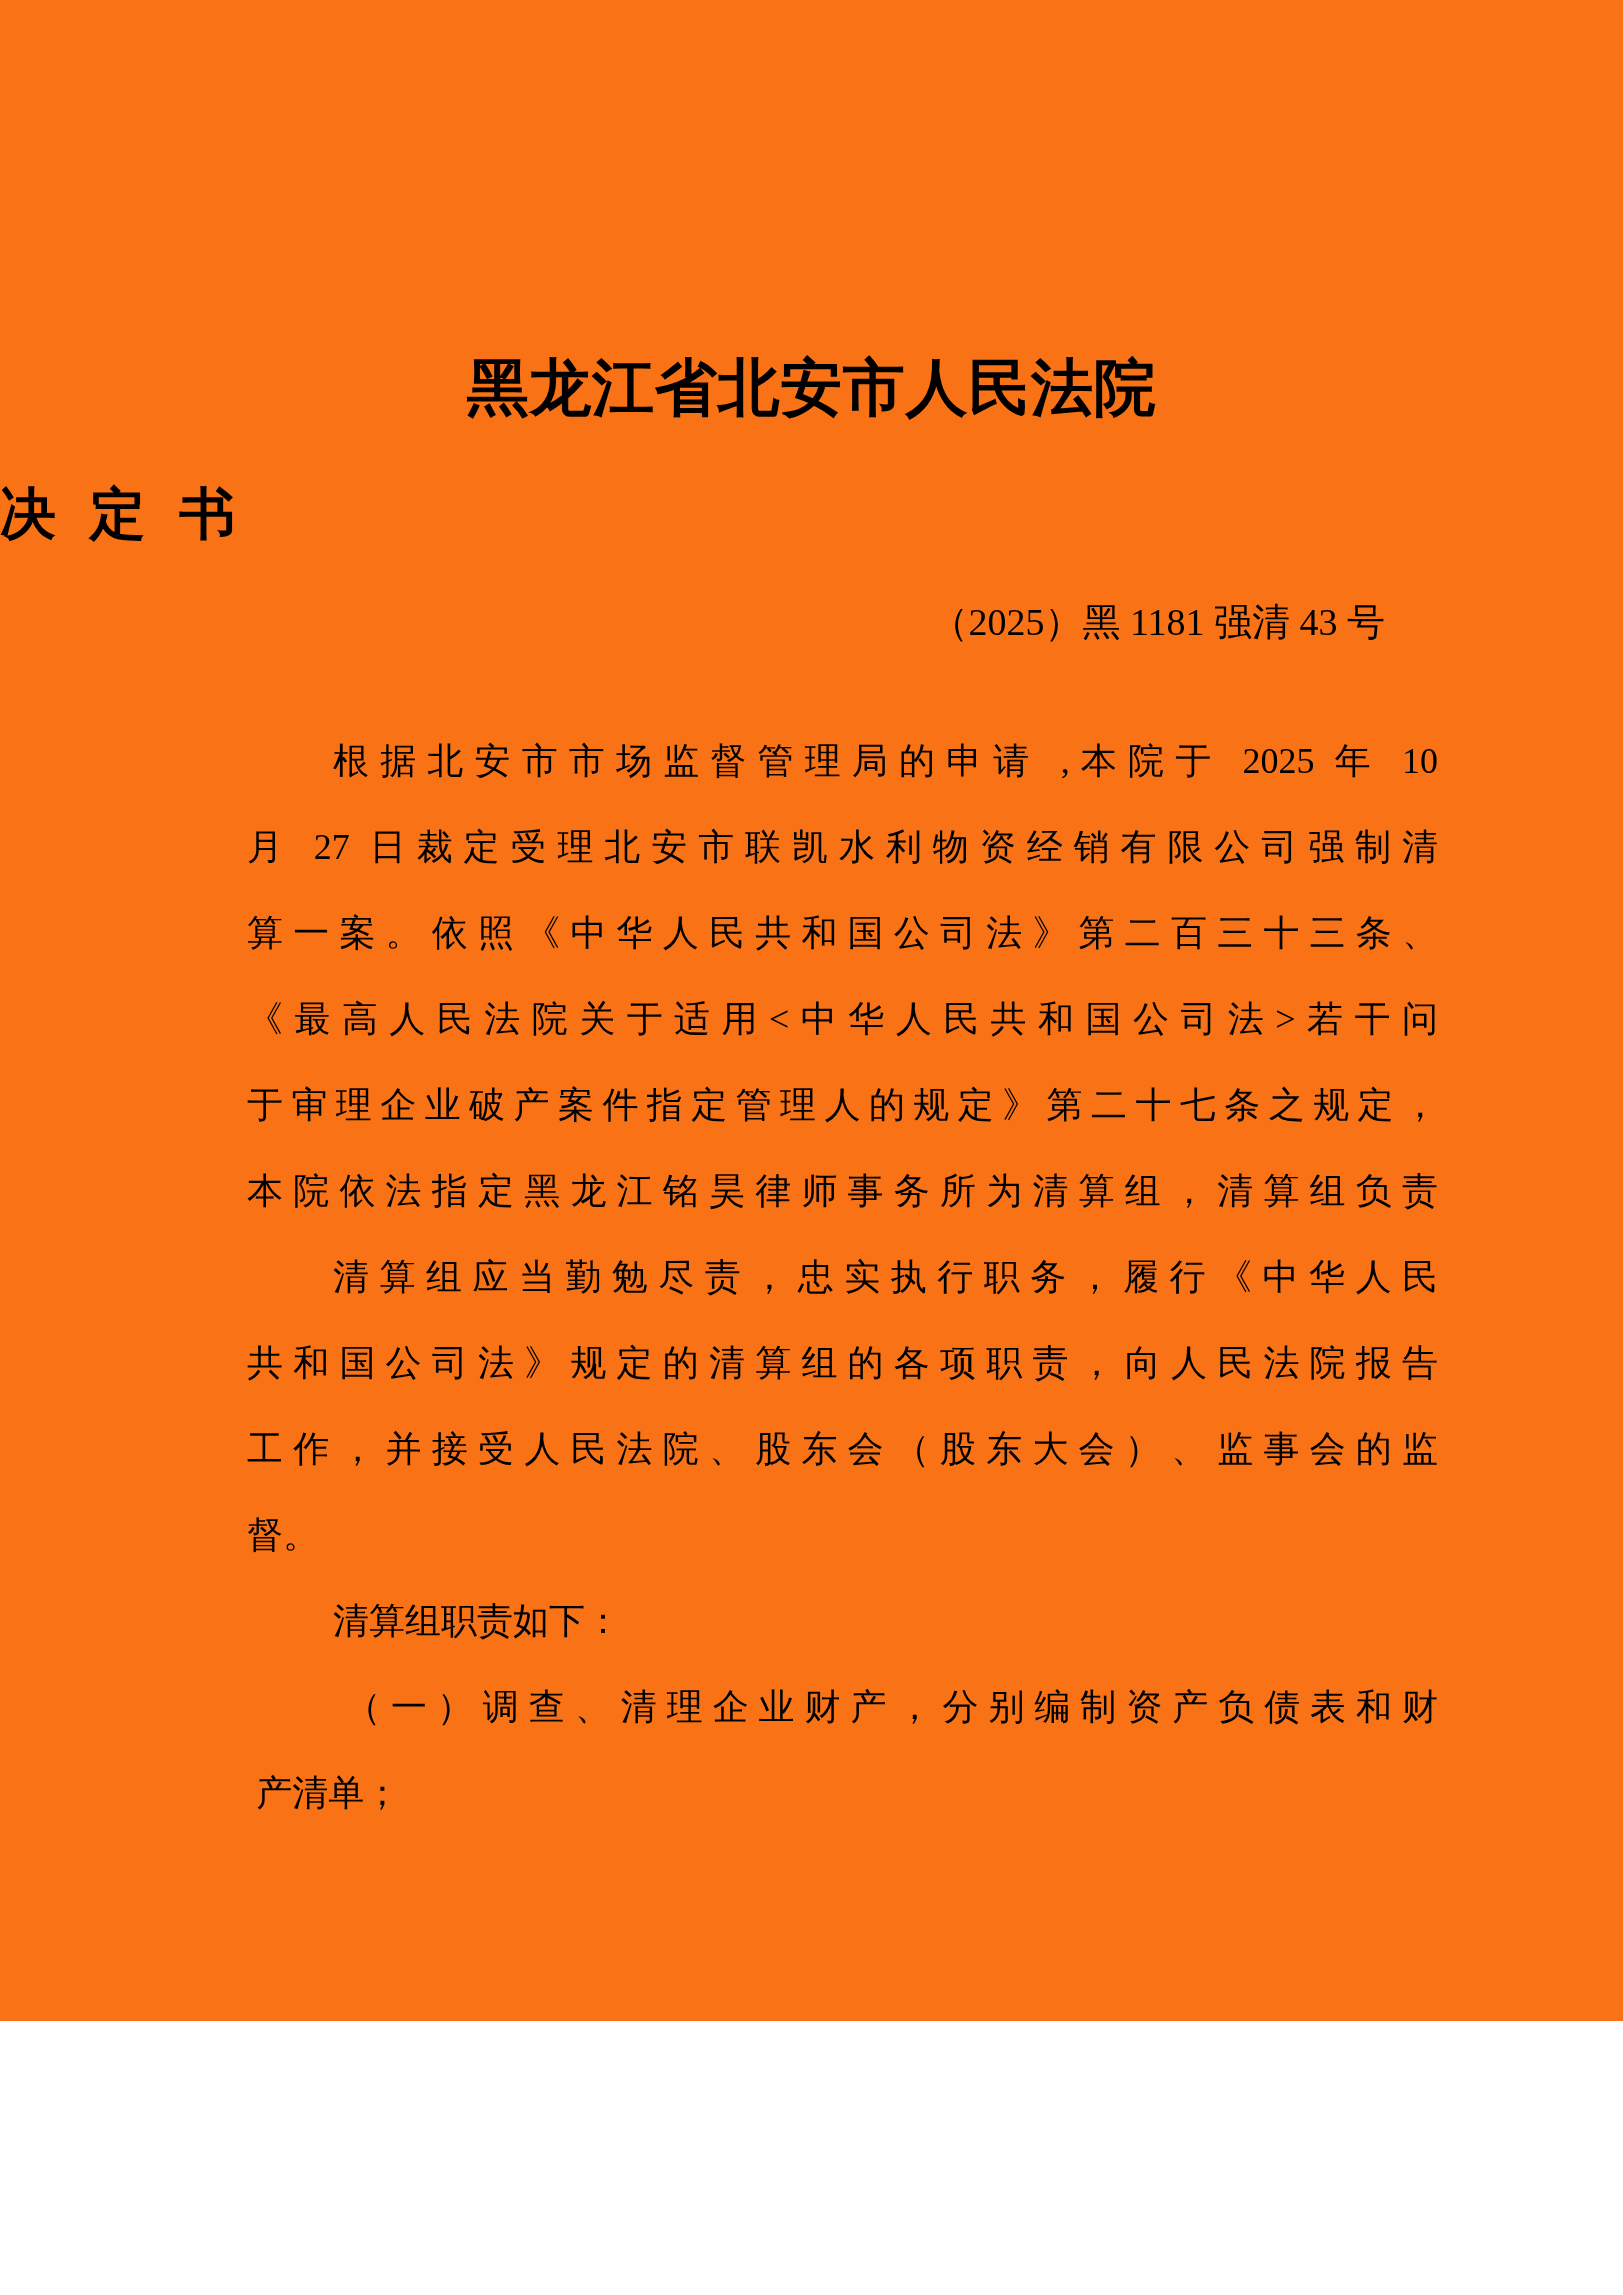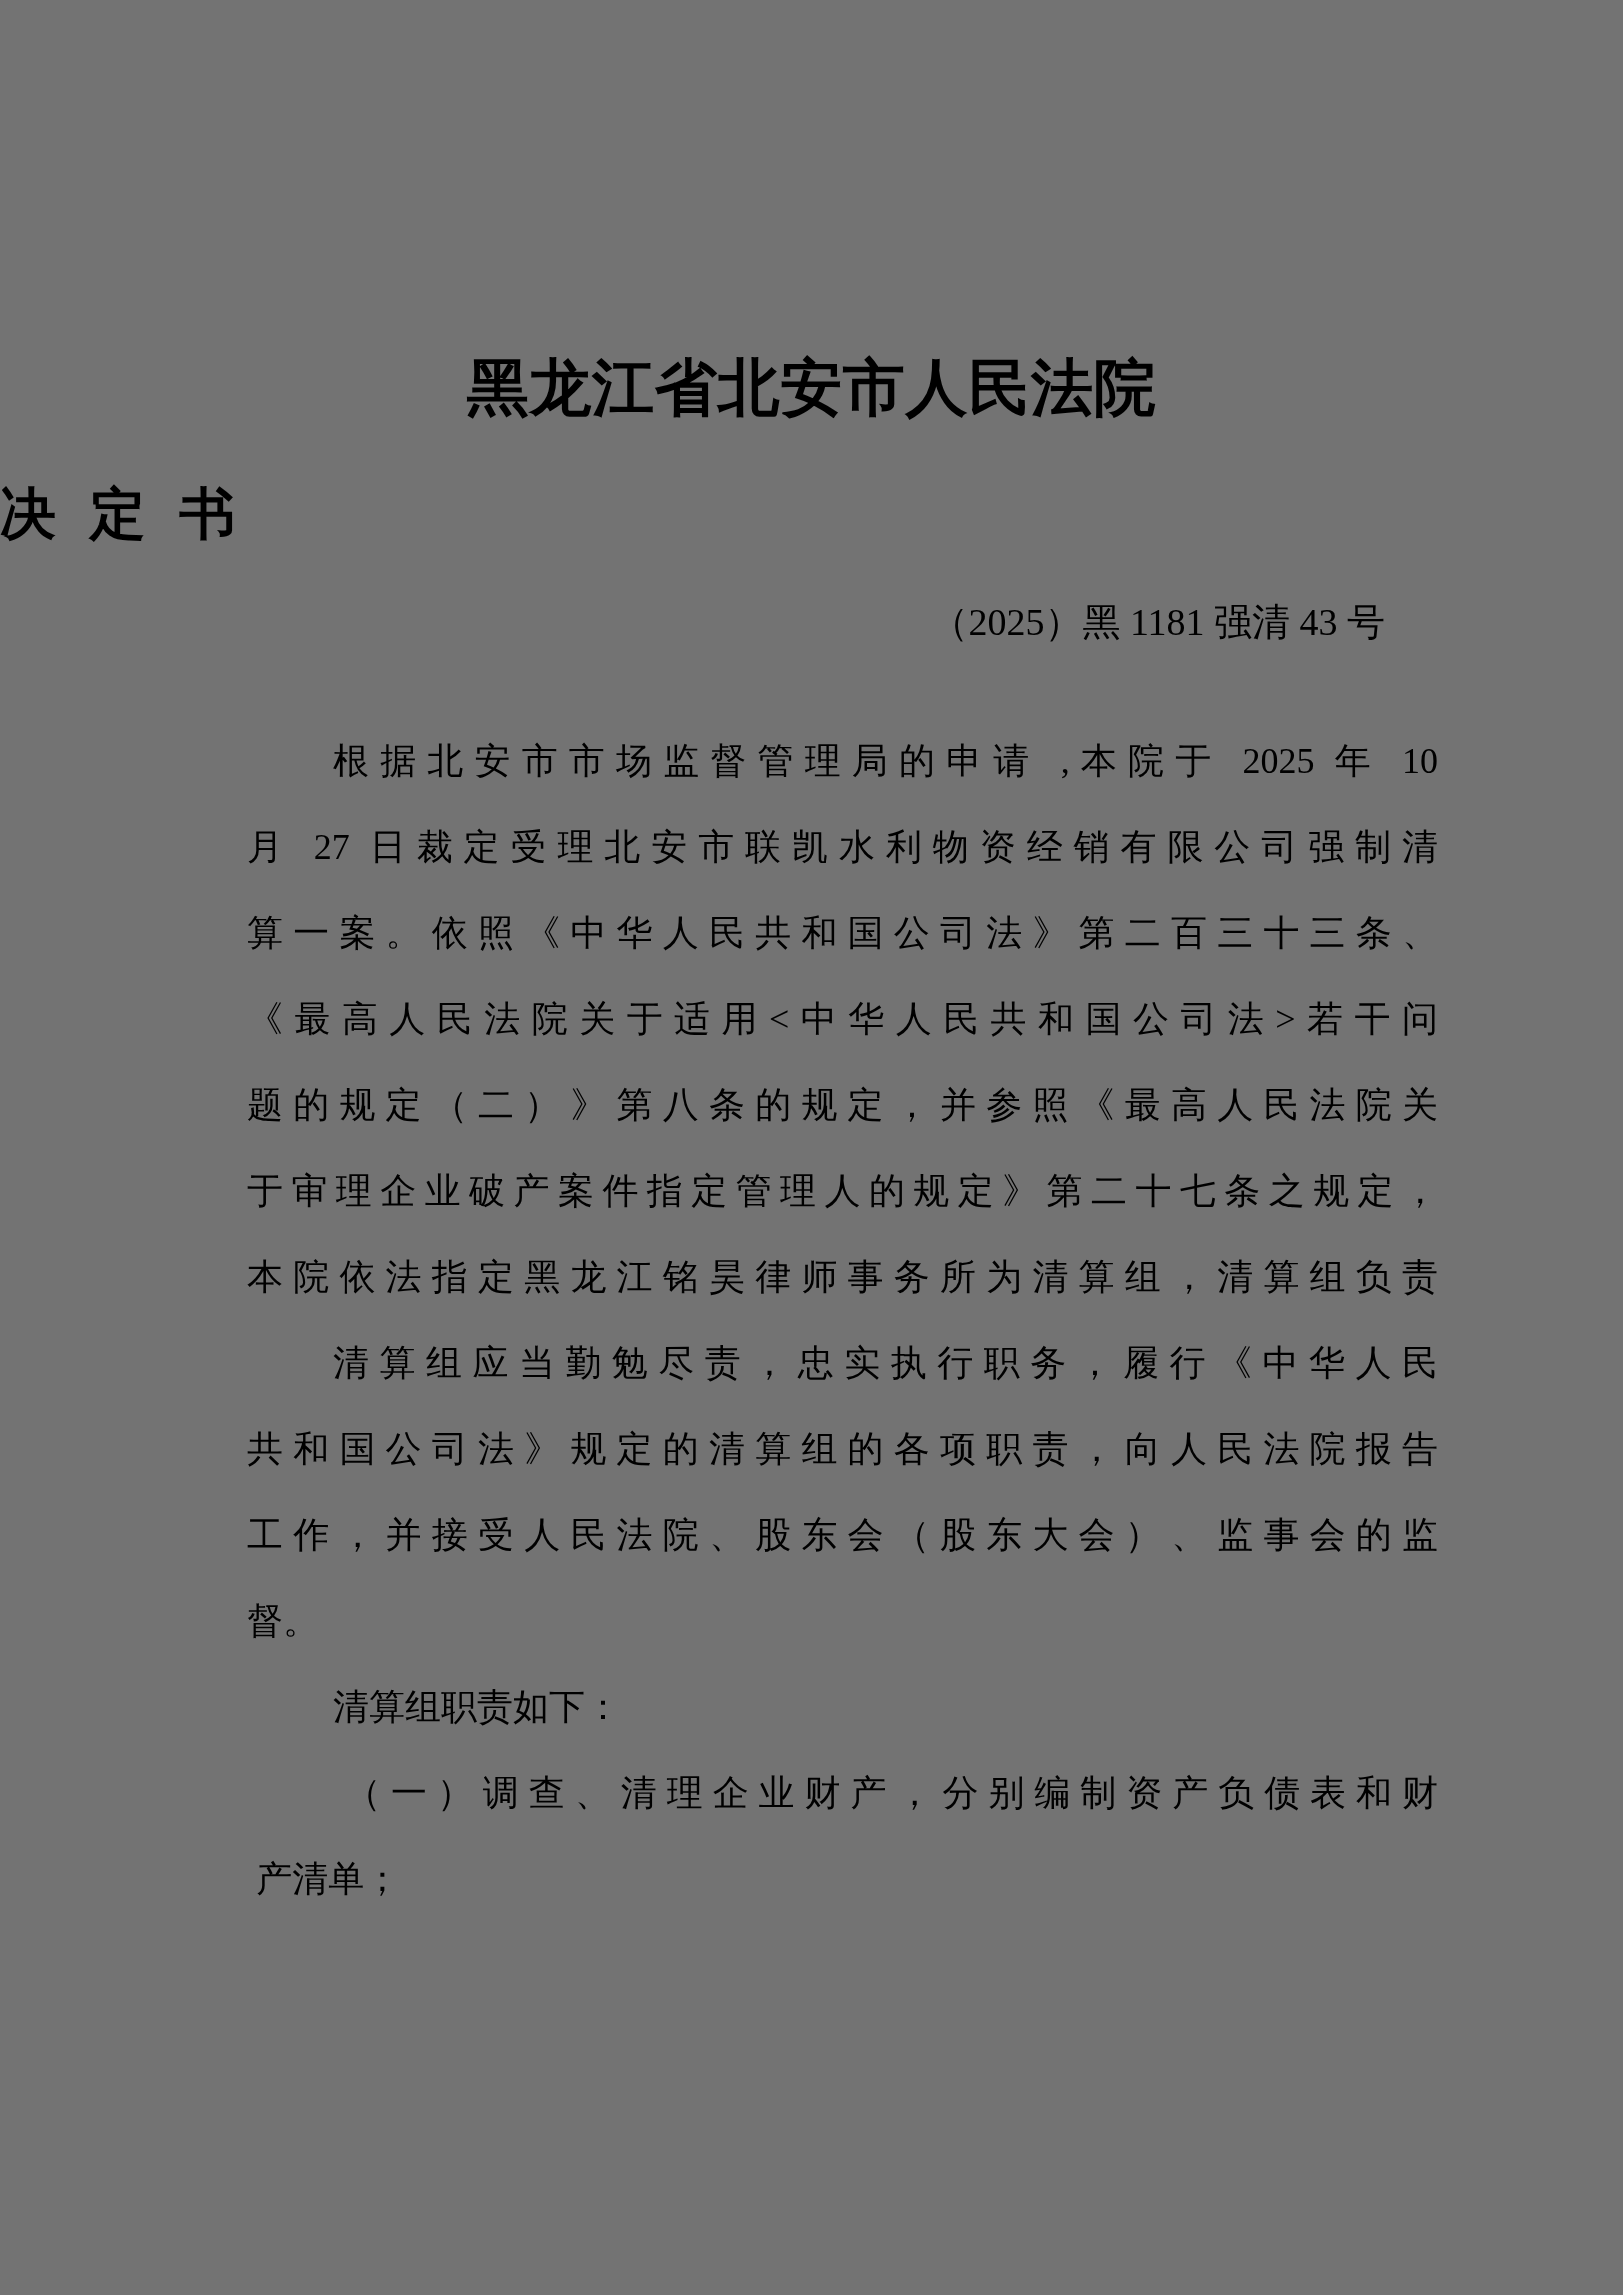--- a/index.html
+++ b/index.html
@@ -3,22 +3,22 @@
 <meta charset="utf-8">
 <style>
   html, body {
     margin: 0;
     padding: 0;
     background: #ffffff;
   }
   .page {
     position: relative;
     width: 1623px;
-    height: 2295px;
-    background: #737373;
+    height: 2021px;
+    background: #f97316;
     color: #000000;
     overflow: hidden;
     font-family: "Liberation Serif", "DejaVu Serif", serif;
   }
   .title {
     position: absolute;
     top: 357px;
     left: 0;
     width: 100%;
     margin: 0;
@@ -82,21 +82,20 @@
 
   <h2 class="subtitle">决 定 书</h2>
 
   <div class="caseno">（2025）黑 1181 强清 43 号</div>
 
   <div class="doc-body">
     <div class="line j ind">根据北安市市场监督管理局的申请 ,本院于 2025 年 10</div>
     <div class="line j">月 27 日裁定受理北安市联凯水利物资经销有限公司强制清</div>
     <div class="line j">算一案。依照《中华人民共和国公司法》第二百三十三条、</div>
     <div class="line j">《最高人民法院关于适用&lt;中华人民共和国公司法&gt;若干问</div>
-    <div class="line j">题的规定（二）》第八条的规定，并参照《最高人民法院关</div>
     <div class="line j">于审理企业破产案件指定管理人的规定》第二十七条之规定，</div>
     <div class="line j">本院依法指定黑龙江铭昊律师事务所为清算组，清算组负责</div>
     <div class="line j ind">清算组应当勤勉尽责，忠实执行职务，履行《中华人民</div>
     <div class="line j">共和国公司法》规定的清算组的各项职责，向人民法院报告</div>
     <div class="line j">工作，并接受人民法院、股东会（股东大会）、监事会的监</div>
     <div class="line">督。</div>
     <div class="line ind">清算组职责如下：</div>
     <div class="line j ind14">（一）调查、清理企业财产，分别编制资产负债表和财</div>
     <div class="line ind15">产清单；</div>
   </div>

